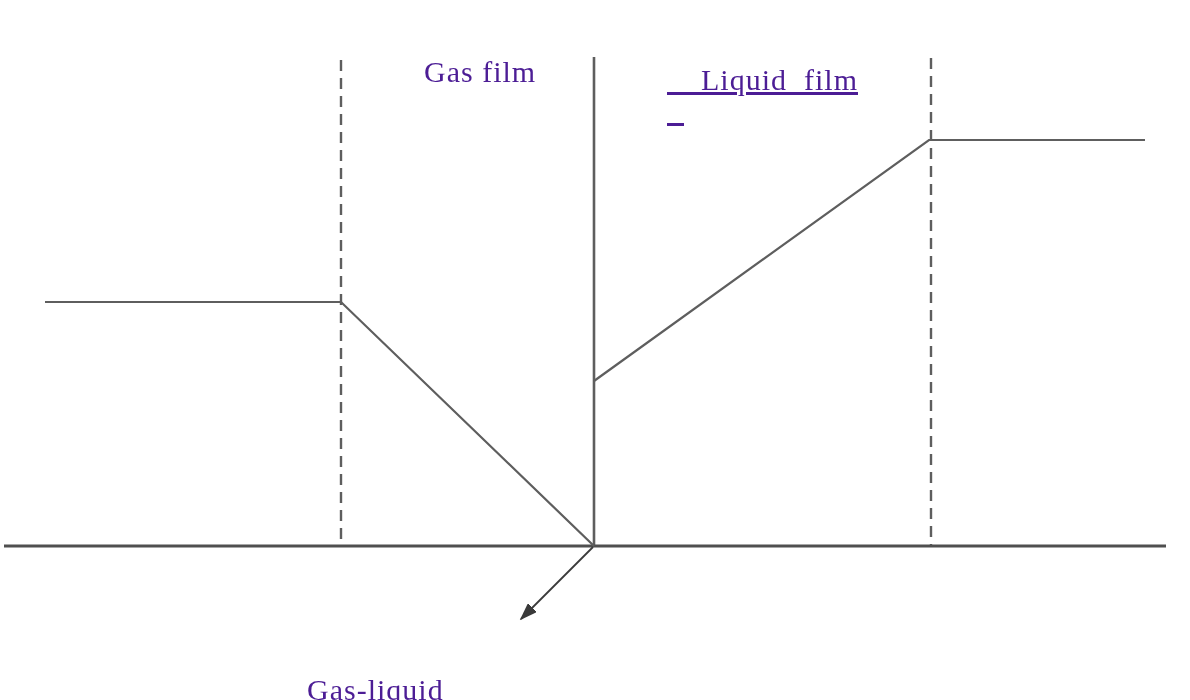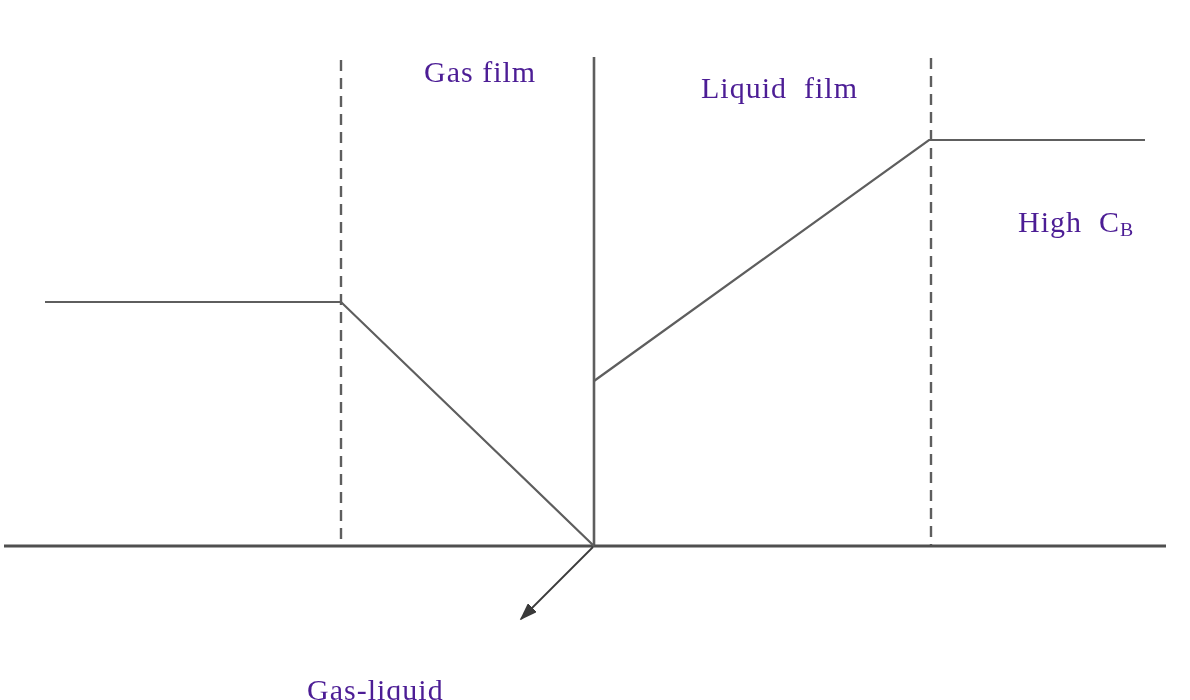--- a/index.html
+++ b/index.html
@@ -58,27 +58,24 @@
 
     <polyline points="594,381 929,140 1145,140" stroke-width="2.2" fill="none" stroke="#5e5e5e"></polyline>
 
     <line x1="593" y1="547" x2="521" y2="619" stroke-width="1.8" fill="none" marker-end="url(#arrowhead)" stroke="#3a3a3a"></line>
   </svg>
 
   <div class="label" style="left:390px; top:24px;">
     <span>Gas film</span>
   </div>
 
-  <div class="label" style="left:667px; top:40px;">
+  <div class="label" style="left:667px; top:32px;text-decoration:underline;">
     <span>Liquid  film</span>
   </div>
 
 
-  <div class="label" style="left:984px; top:174px;">
-    <span>High  C</span><sub class="sub">B</sub>
-  </div>
 
   <div class="label" style="left:307px; top:611px;">
     <div>Gas-liquid</div>
     
   </div>
 
 </div>
 
 </body></html>

